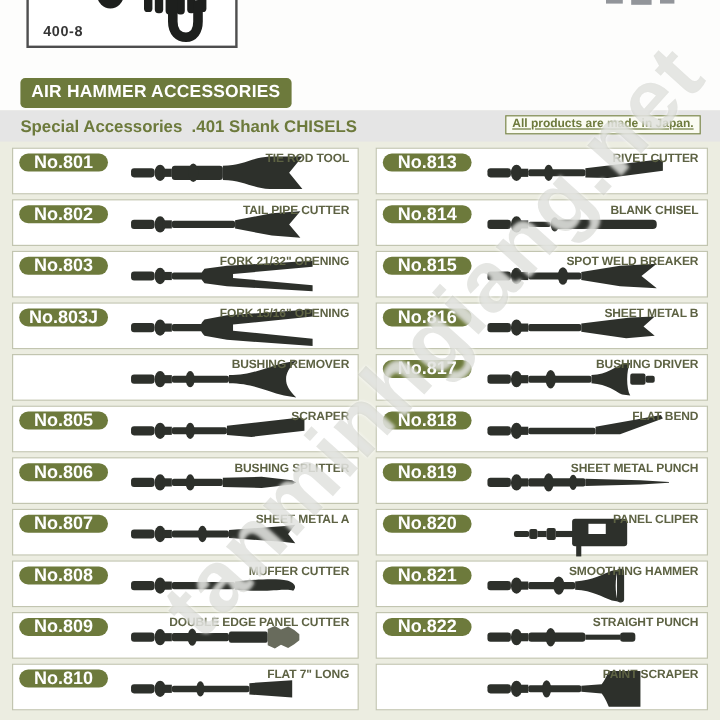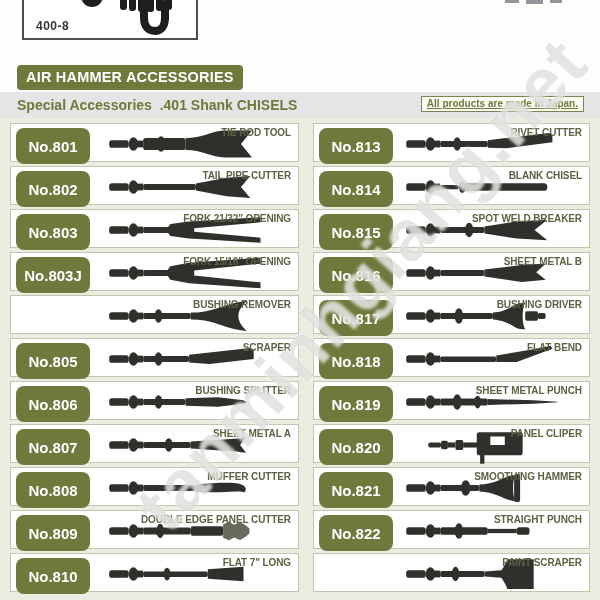--- a/index.html
+++ b/index.html
@@ -25,21 +25,21 @@
   .subbar{position:absolute;left:0;top:92px;width:600px;height:26px;background:#e5e5e5;}
   .subtitle{position:absolute;left:17px;top:5px;color:var(--olive);font-weight:bold;font-size:14px;white-space:pre;}
   .note{position:absolute;right:16px;top:4px;border:1px solid #79854a;background:#fafbf2;
     color:var(--olive);font-weight:bold;font-size:10px;padding:1px 5px 2px;white-space:nowrap;text-decoration:underline;}
   
   .col{position:absolute;top:123px;}
   #col-left{left:10px;width:289px;}
   #col-right{left:313px;width:277px;}
   .row{position:relative;height:39px;margin-bottom:4px;background:#fff;
     border:1px solid var(--rowborder);box-sizing:border-box;}
-  .badge{position:absolute;left:5px;top:4px;width:74px;height:36px;background:var(--olive);
+  .badge{position:absolute;left:5px;top:4px;width:74px;height:15px;background:var(--olive);
     border-radius:8px;color:#fff;font-weight:bold;font-size:15px;
     display:flex;align-items:center;justify-content:center;}
   .desc{position:absolute;top:3px;right:7px;font-size:10px;font-weight:bold;color:var(--desc);
     letter-spacing:-.1px;white-space:nowrap;}
   .tool{position:absolute;left:84px;right:8px;top:3px;height:34px;}
   .tool svg{width:100%;height:100%;overflow:visible;}
   
   .watermark{position:absolute;left:150px;top:478px;width:700px;z-index:3;
     transform:rotate(-48deg);transform-origin:0 50%;
     font-size:72px;font-weight:bold;letter-spacing:2px;white-space:nowrap;

